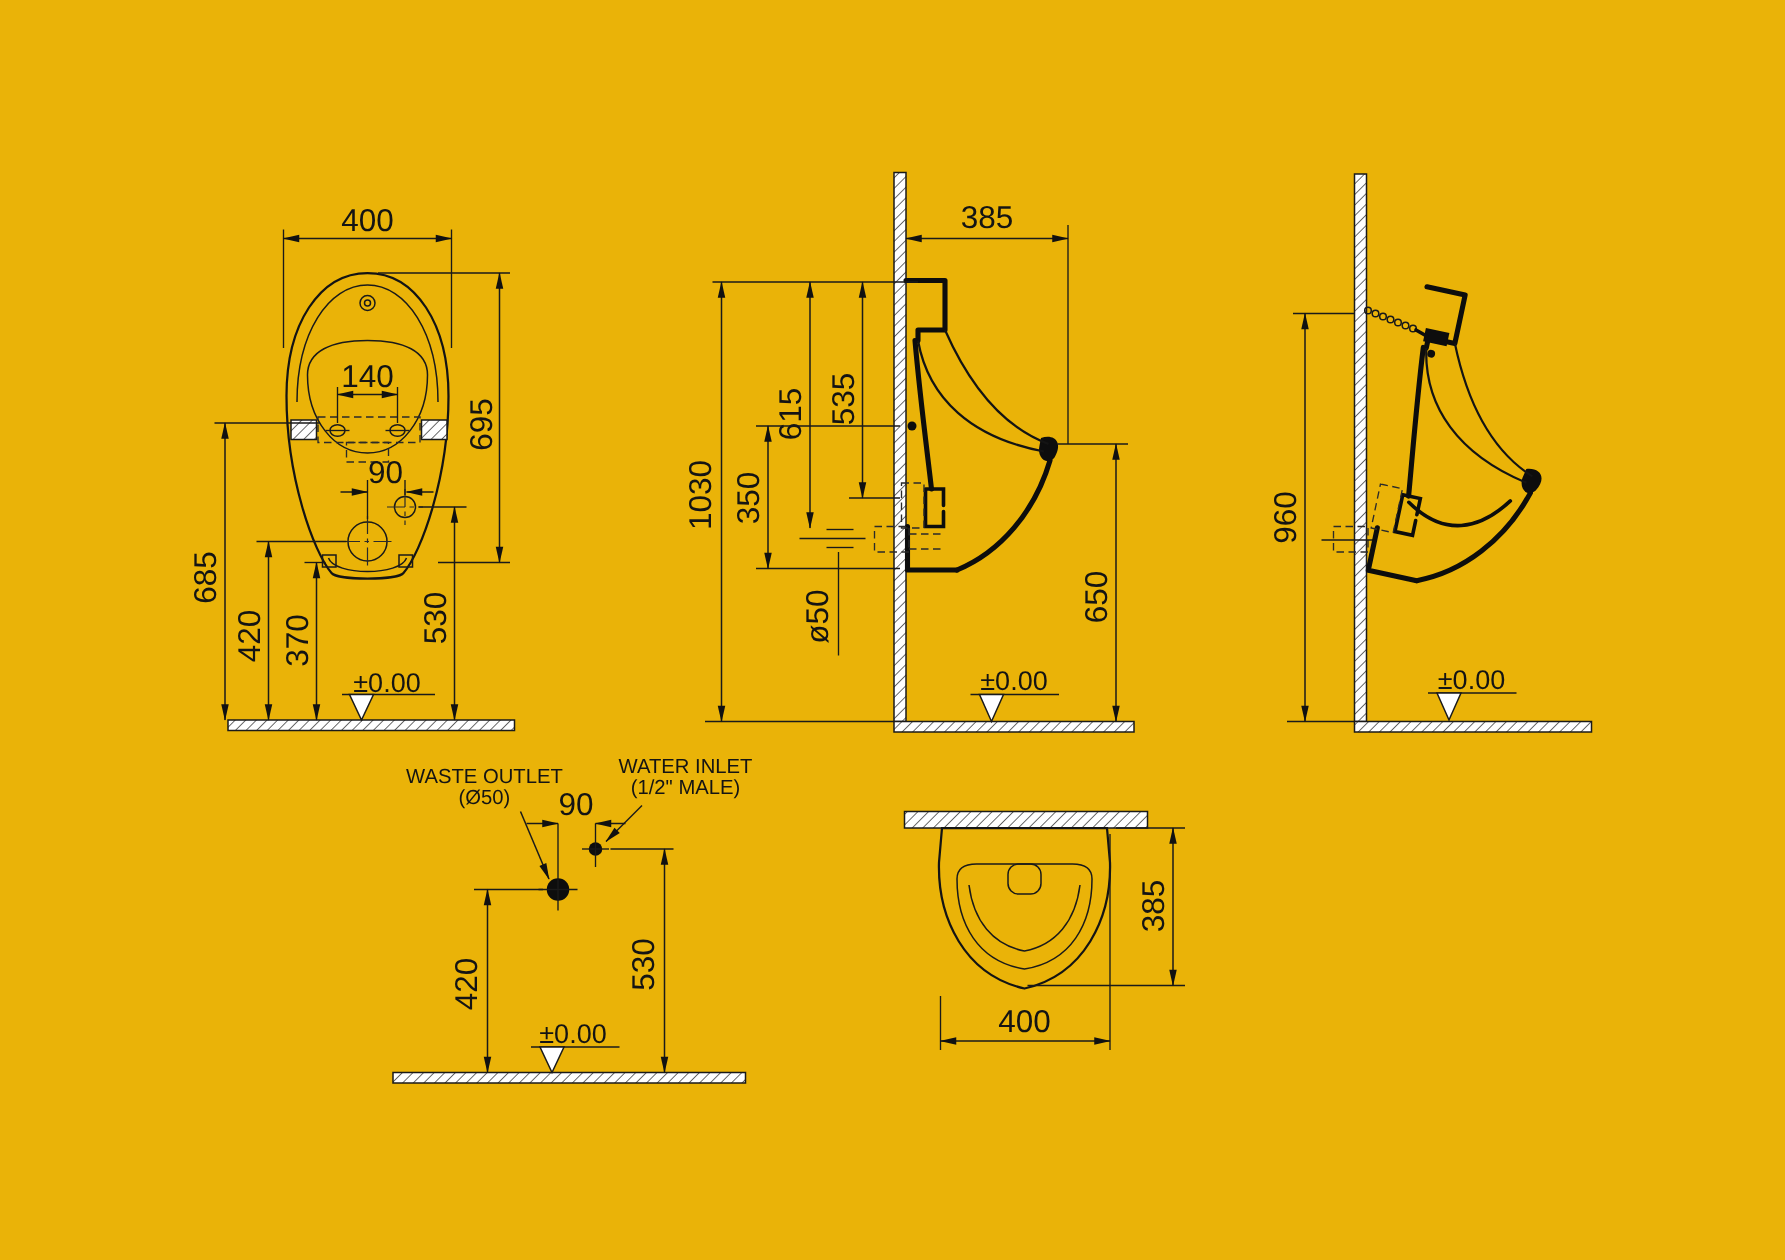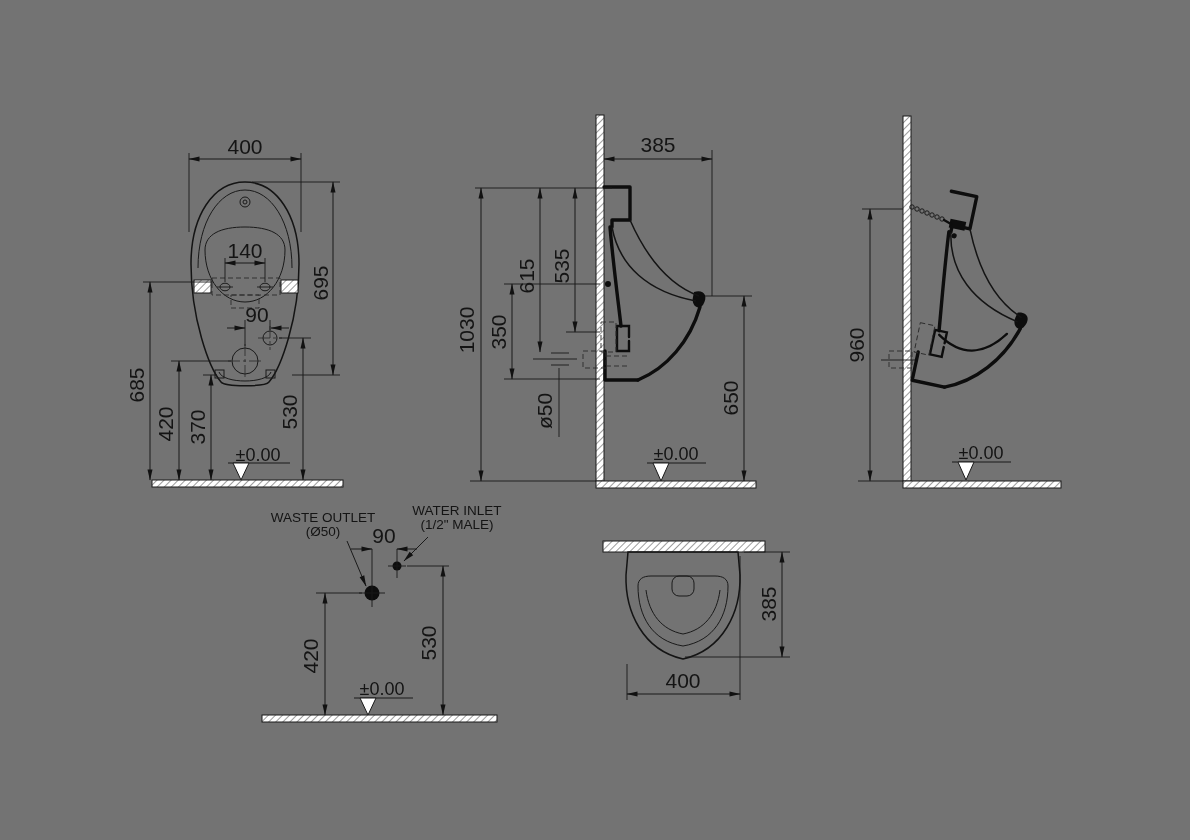--- a/index.html
+++ b/index.html
@@ -1,16 +1,16 @@
 <!DOCTYPE html>
 <html><head>
 <meta charset="utf-8">
 <style>
   html,body{margin:0;padding:0;background:#ffffff;}
-  .stage{width:1190px;height:840px;position:relative;background:#737373;}
+  .stage{width:1190px;height:840px;position:relative;background:#eab308;}
   svg{display:block;}
   svg text{fill:#141414;font-family:"Liberation Sans",sans-serif;text-anchor:middle;}
   .t21{font-size:21px;}
   .t18{font-size:18px;}
   .t13{font-size:13.5px;}
   .thin{stroke:#1a1a1a;stroke-width:1;fill:none;}
   .thin09{stroke:#1a1a1a;stroke-width:0.9;fill:none;}
   .med{stroke:#141414;stroke-width:1.5;fill:none;}
   .thick{stroke:#0d0d0d;stroke-width:3.4;fill:none;stroke-linecap:round;stroke-linejoin:round;}
   .semithick{stroke:#0d0d0d;stroke-width:2.4;fill:none;stroke-linecap:round;}

